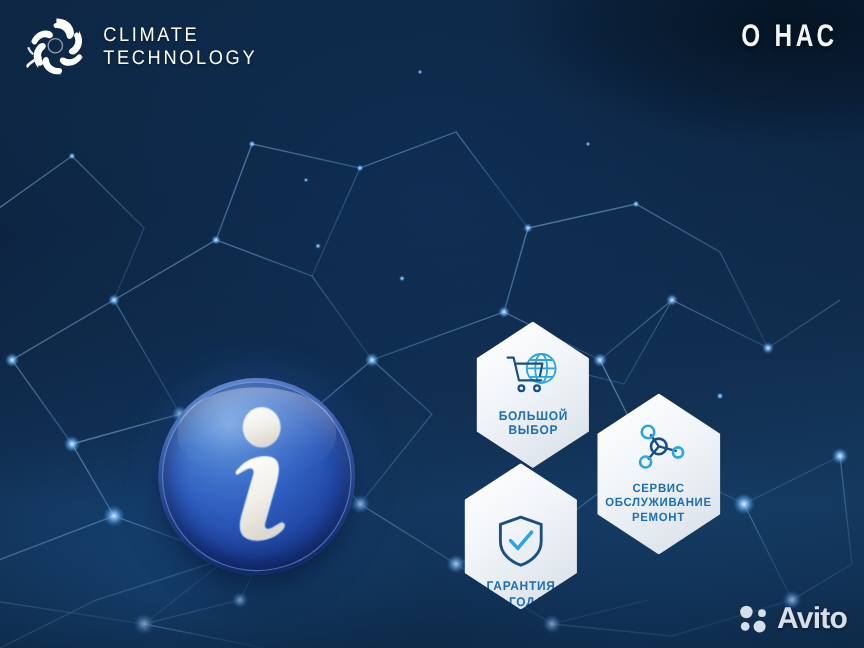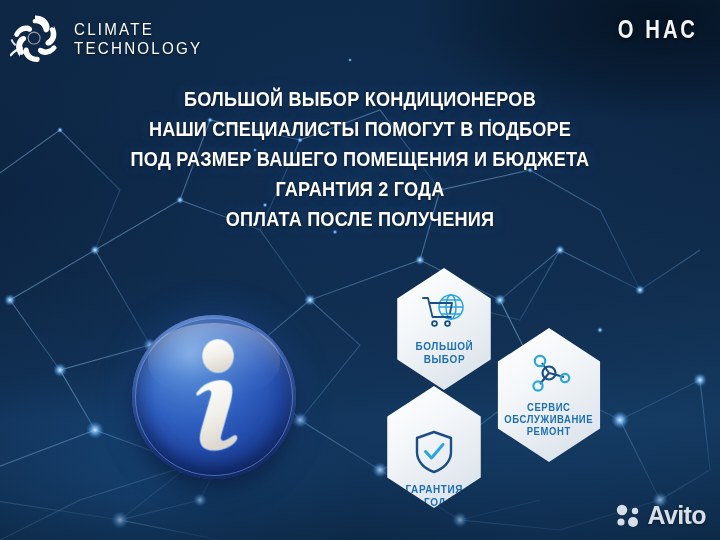--- a/index.html
+++ b/index.html
@@ -27,21 +27,21 @@
   }
   .vignette-bl {
     position:absolute; bottom:0; left:0; width:100%; height:120px;
     background:linear-gradient(to top, rgba(5,18,33,0.45), rgba(0,0,0,0));
     pointer-events:none;
   }
   .net { position:absolute; inset:0; pointer-events:none; }
 
   
   .logo-wrap {
-    position:absolute; left:6px; top:10px;
+    position:absolute; left:18px; top:10px;
     display:flex; align-items:center; gap:10px;justify-content:space-between;
   }
   .logo-mark { width:58px; height:58px; flex:none; }
   .logo-text {
     color:#ffffff;
     font-size:16.5px;
     line-height:19px;
     letter-spacing:2.4px;
     font-weight:400;
     transform:scaleX(0.92);
@@ -249,27 +249,20 @@
       <circle cx="31" cy="31" r="6.6" fill="none" stroke="#ffffff" stroke-width="1.2" opacity="0.55"></circle>
     </svg>
     <div class="logo-text">
       <div>CLIMATE</div>
       <div>TECHNOLOGY</div>
     </div>
   </div>
 
   <div class="page-title">О НАС</div>
 
-  <div class="headline">
-    <div class="line">БОЛЬШОЙ ВЫБОР КОНДИЦИОНЕРОВ</div>
-    <div class="line">НАШИ СПЕЦИАЛИСТЫ ПОМОГУТ В ПОДБОРЕ</div>
-    <div class="line">ПОД РАЗМЕР ВАШЕГО ПОМЕЩЕНИЯ И БЮДЖЕТА</div>
-    <div class="line">ГАРАНТИЯ 2 ГОДА</div>
-    <div class="line">ОПЛАТА ПОСЛЕ ПОЛУЧЕНИЯ</div>
-  </div>
 
   <div class="info-circle">
     <div class="info-glyph">
       <svg width="86" height="118" viewBox="0 0 86 118">
         <defs>
           <linearGradient id="iGrad" x1="0" y1="0" x2="0.3" y2="1">
             <stop offset="0%" stop-color="#ffffff"></stop>
             <stop offset="55%" stop-color="#f2f0ea"></stop>
             <stop offset="100%" stop-color="#ddd9cf"></stop>
           </linearGradient>

